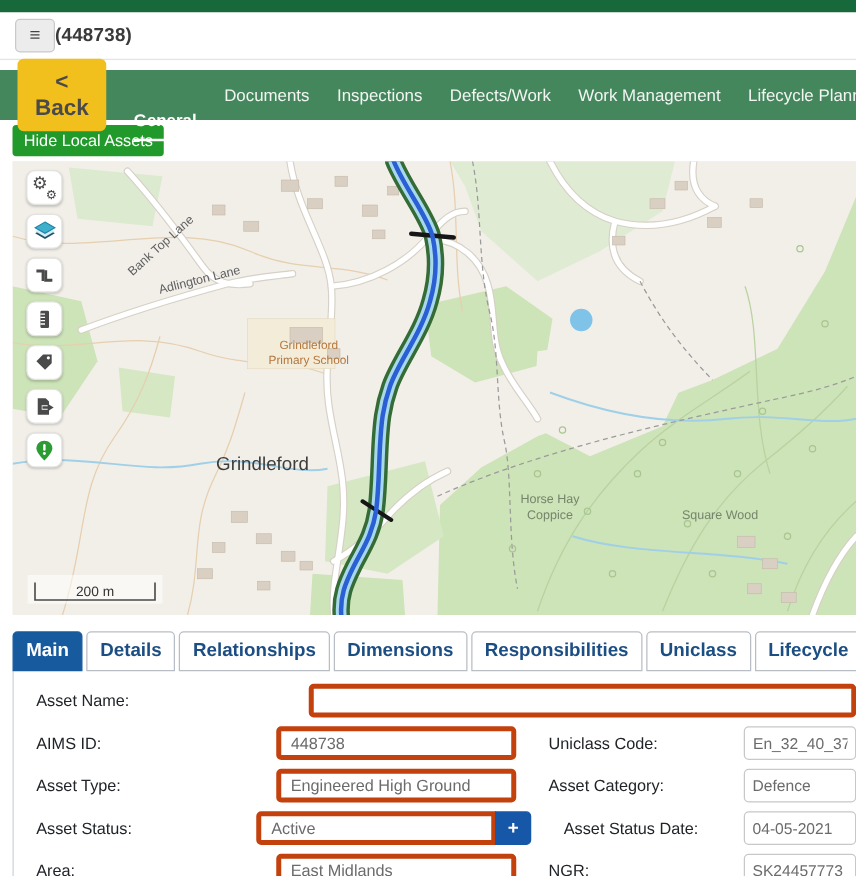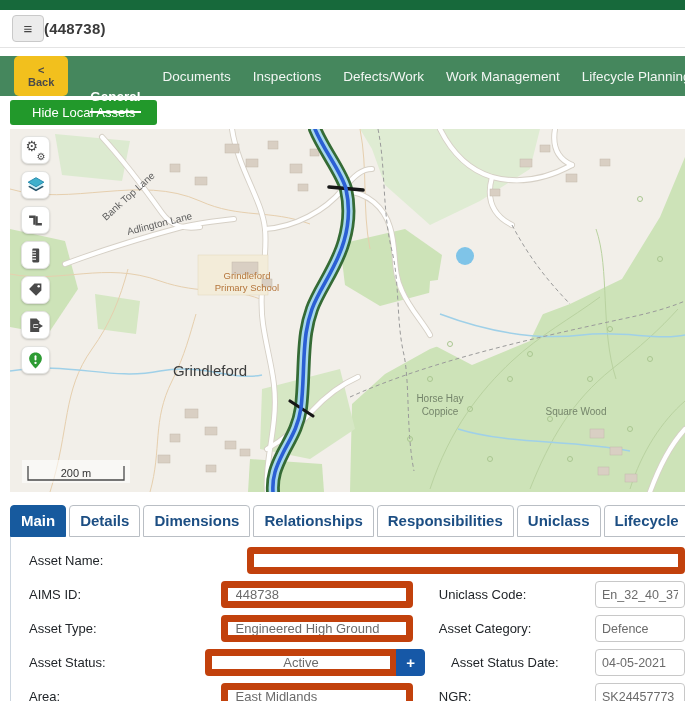--- a/index.html
+++ b/index.html
@@ -8,27 +8,27 @@
     background:#ffffff; font-family:"Liberation Sans", sans-serif;
     -webkit-font-smoothing:antialiased;
   }
   
   .topstrip { height:10px; background:#17693b; }
   .header { height:37px; display:flex; align-items:center; padding:0 12px; border-bottom:1px solid #e4e4e4; background:#fff; }
   .menu-btn { width:32px; height:27px; background:#ececec; border:1px solid #c9c9c9; border-radius:4px;
     color:#444; font-size:15px; line-height:1; display:flex; align-items:center; justify-content:center; cursor:pointer; }
   .title { font-weight:bold; font-size:15px; color:#3a3a3a; letter-spacing:.2px; }
   .navbar { margin-top:8px; background:#45875d; height:40px; display:flex; align-items:center; padding:0 14px; }
-  .back-btn { background:#f2c01d; color:#4a4a4a; font-weight:bold; font-size:11px; padding:8px 14px;
+  .back-btn { background:#f2c01d; color:#4a4a4a; font-weight:bold; font-size:18px; padding:8px 14px;
     border-radius:5px; border:none; cursor:pointer; margin-right:22px; font-family:inherit; }
   .nav-tabs { display:flex; gap:22px; align-items:center; }
   .nav-tab { color:#f2f6f3; font-size:13.5px; cursor:pointer; position:relative; white-space:nowrap; }
   .nav-tab.active { font-weight:bold; color:#fff;margin-top:40px; }
   .nav-tab.active::after { content:""; position:absolute; left:0; right:0; bottom:-9px; height:2px; background:#fff; }
-  .hide-btn { margin:4px 0 4px 10px; background:#22992b; color:#fff; font-size:13px; padding:5px 22px;
+  .hide-btn { margin:4px 0 4px 10px; background:#22992b; color:#fff; font-size:13px; padding:5px 9px;
     border-radius:3px; border:none; cursor:pointer; font-family:inherit; display:block; }
   
   .map-wrap { position:relative; margin-left:10px; width:675px; height:363px; background:#f2efe9; overflow:hidden; }
   .map-wrap svg.terrain { position:absolute; inset:0; display:block; }
   .map-toolbar { position:absolute; left:11px; top:7px; display:flex; flex-direction:column; gap:7px; z-index:5; }
   .tool-btn { width:29px; height:28px; background:#fff; border:1px solid #e3e3e0; border-radius:7px;
     box-shadow:0 1px 2px rgba(0,0,0,.18); display:flex; align-items:center; justify-content:center;
     cursor:pointer; padding:0; position:relative; }
   .gear-wrap { position:relative; width:18px; height:18px; color:#4a4a4a; }
   .gear-big { position:absolute; left:-1px; top:-3px; font-size:14px; }
@@ -37,23 +37,23 @@
   .detail-tabs { margin:13px 0 0 10px; display:flex; gap:3px; align-items:stretch; }
   .dtab { background:#fff; border:1px solid #b9bec4; border-radius:4px 4px 0 0; padding:6px 10px 7px;
     font-weight:bold; font-size:15px; color:#1c4e83; cursor:pointer; white-space:nowrap; }
   .dtab.active { background:#175a9e; color:#fff; border-color:#175a9e; }
   
   .form { margin-left:10px; border-left:1px solid #ccd6e0; padding:10px 0 0 18px; height:168px; }
   .frow { display:flex; align-items:center; height:27px; margin-bottom:7px;gap:26px; }
   .flabel { width:192px; font-size:13px; color:#212529; }
   .fcell { width:223px; display:flex; align-items:center; }
   .fcell.grow { flex:1; }
-  input.finput { box-sizing:border-box; width:192px; height:27px; border:7px solid #c2410c; border-radius:4px;
+  input.finput { box-sizing:border-box; width:192px; height:27px; border:4px solid #c2410c; border-radius:4px;
     padding:0 8px; font-size:13px; color:#6b6b6b; font-family:inherit; background:#fff; outline:none; }
-  input.finput.joined { border-top-right-radius:0; border-bottom-right-radius:0;text-align:center; }
+  input.finput.joined { border-top-right-radius:0; border-bottom-right-radius:0; }
   input.finput.wide { width:464px; }
   .plus-btn { box-sizing:border-box; width:29px; height:27px; background:#1658a7; color:#fff; border:1px solid #1658a7;
     border-radius:0 4px 4px 0; font-size:15px; font-weight:bold; cursor:pointer; margin-left:-1px; line-height:1;
     font-family:inherit; }
   .rlabel { width:151px; font-size:13px; color:#212529; }
   input.rinput { box-sizing:border-box; width:90px; height:27px; border:1px solid #c8c8c8; border-radius:4px;
     padding:0 6px; font-size:12.5px; color:#6b6b6b; font-family:inherit; background:#fff; outline:none; }
 </style>
 </head>
 <body>
@@ -273,22 +273,22 @@
         <rect x="7.1" y="3" width="1.8" height="5" rx="0.9" fill="#fff"></rect>
         <circle cx="8" cy="10.2" r="1.1" fill="#fff"></circle>
       </svg>
     </button>
   </div>
 </div>
 
 <div class="detail-tabs">
   <div class="dtab active">Main</div>
   <div class="dtab">Details</div>
+  <div class="dtab">Relationships</div>
   <div class="dtab">Dimensions</div>
-  <div class="dtab">Relationships</div>
   <div class="dtab">Responsibilities</div>
   <div class="dtab">Uniclass</div>
   <div class="dtab">Lifecycle</div>
   <div class="dtab">Photos</div>
   <div class="dtab">Asset Costs</div>
 </div>
 
 <div class="form">
   <div class="frow">
     <div class="flabel">Asset Name:</div>

